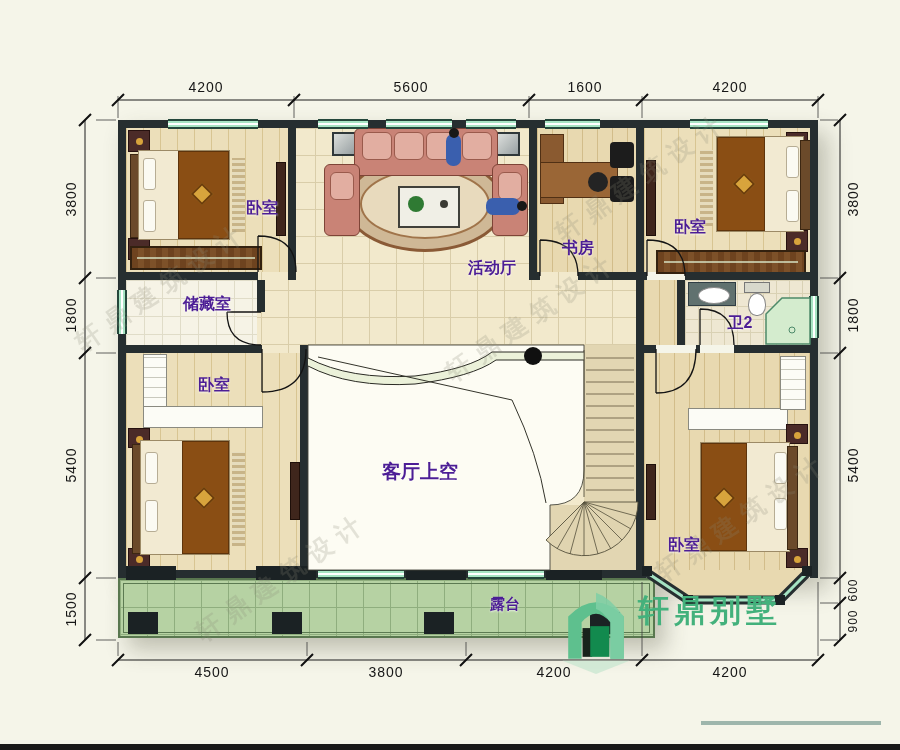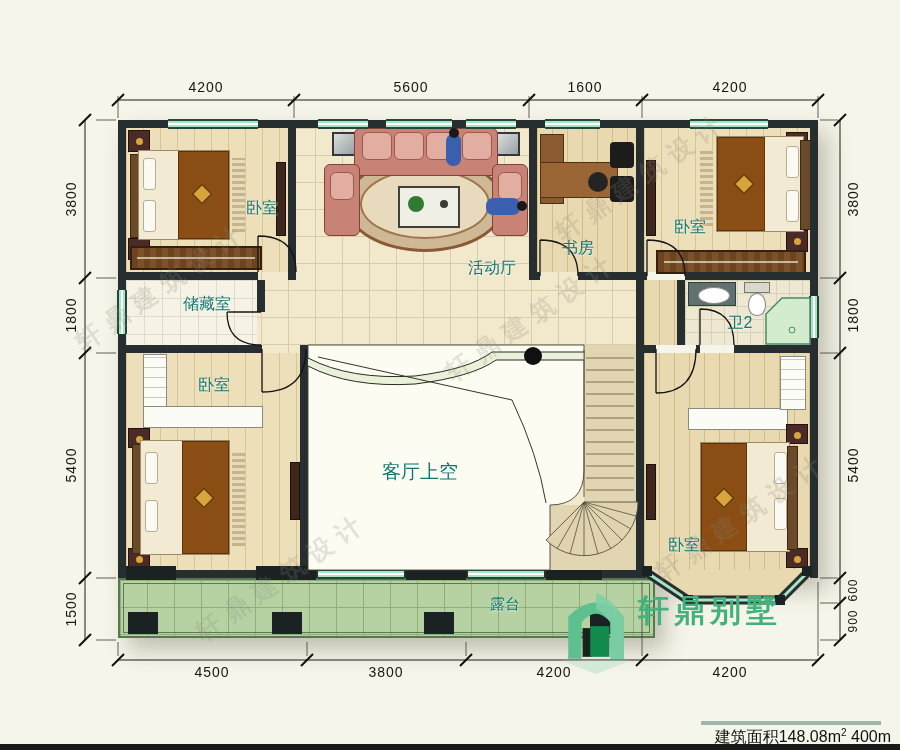--- a/index.html
+++ b/index.html
@@ -10,21 +10,21 @@
   .tile{background-color:#f2e9cc;background-image:linear-gradient(#d9cda9 1px,transparent 1px),linear-gradient(90deg,#d9cda9 1px,transparent 1px);background-size:27px 27px;}
   .wood{background-color:#ecdfba;background-image:linear-gradient(90deg,#d8c592 1px,transparent 1px);background-size:17px 100%;}
   .wood2{background-color:#e8d9b0;background-image:linear-gradient(90deg,#d2bd8a 1px,transparent 1px);background-size:15px 100%;}
   .stile{background-color:#f6f3e6;background-image:linear-gradient(#e0dcc8 1px,transparent 1px),linear-gradient(90deg,#e0dcc8 1px,transparent 1px);background-size:18px 18px;}
   .btile{background-color:#eee7d2;background-image:linear-gradient(#d9d1b4 1px,transparent 1px),linear-gradient(90deg,#d9d1b4 1px,transparent 1px);background-size:13px 13px;}
   .terr{background-color:#b6d2a3;background-image:linear-gradient(#8fae7e 1px,transparent 1px),linear-gradient(90deg,#8fae7e 1px,transparent 1px);background-size:27px 27px;border:2px solid #59774f;box-sizing:border-box;}
   .w{background:#262e30;}
   .pier{background:#1b2224;}
   .winh{height:10px;background:linear-gradient(180deg,#24473b 0 2px,#a7e4c3 2px 4px,#ffffff 4px 6px,#a7e4c3 6px 8px,#24473b 8px 10px);}
   .winv{width:10px;background:linear-gradient(90deg,#24473b 0 2px,#a7e4c3 2px 4px,#ffffff 4px 6px,#a7e4c3 6px 8px,#24473b 8px 10px);}
-  .rl{transform:translate(-50%,-50%);font-weight:400;font-size:16px;color:#0f766e;white-space:nowrap;text-shadow:0 1px 2px rgba(255,255,255,.75);}
+  .rl{transform:translate(-50%,-50%);font-weight:700;font-size:16px;color:#4c1d95;white-space:nowrap;text-shadow:0 1px 2px rgba(255,255,255,.75);}
   .dim{transform:translate(-50%,-50%);font-size:14px;color:#161616;white-space:nowrap;letter-spacing:1px;}
   .dimv{transform:translate(-50%,-50%) rotate(-90deg);}
   .wm{transform:rotate(-35deg);font-size:25px;font-weight:700;letter-spacing:9px;color:rgba(135,135,120,.22);white-space:nowrap;pointer-events:none;}
   .nst{width:22px;height:22px;background:#4b2b28;border:1px solid #26110f;box-sizing:border-box;}
   .nst:after{content:"";position:absolute;left:7px;top:7px;width:7px;height:7px;border-radius:50%;background:#d8a43c;}
   .mat{background:#f2ead2;border:1px solid #9c8a66;box-sizing:border-box;}
   .blk{background:#8a4e14;border:1px solid #5e340b;box-sizing:border-box;}
   .dia{width:16px;height:16px;background:#d8a43c;border:2px solid #6b3c0c;transform:rotate(45deg);box-sizing:border-box;}
   .pil{background:#fbfaf2;border:1px solid #b7ad94;border-radius:3px;}
   .wrd{background:repeating-linear-gradient(90deg,#6e431f 0 6px,#7d5129 6px 12px),#6e431f;border:2px solid #33210f;box-sizing:border-box;}
@@ -277,19 +277,16 @@
       <path d="M6,78 L6,34 Q35,4 64,34 L64,78 L50,78 L50,40 Q35,22 20,40 L20,78 Z" fill="#5ec08e"></path>
       <path d="M35,9 Q50,14 64,34 L64,78 L50,78 L50,40 Q42,28 35,26 Z" fill="#7fcfa6" opacity="0.85"></path>
       <rect x="21" y="46" width="10" height="30" fill="#18231c"></rect>
       <rect x="29" y="44" width="20" height="32" fill="#128a4e"></rect>
     </svg>
     <div style="position:absolute;left:78px;top:8px;font-size:31px;font-weight:700;letter-spacing:5px;color:#43b17c;white-space:nowrap;">轩鼎别墅</div>
   </div>
 
   <div class="a" style="left:668px;top:684px;width:225px;height:62px;">
     <div style="position:absolute;right:12px;top:37px;width:180px;height:4px;background:#9eb6ac;"></div>
-    <div style="position:absolute;right:2px;top:43px;font-size:16px;color:#111;white-space:nowrap;">
-      <span>建筑面积148.08m</span><sup style="font-size:10px;">2</sup><span> 400m</span>
-    </div>
   </div>
 
   <div class="a" style="left:0;top:744px;width:900px;height:6px;background:#191919;"></div>
 </div>
 
 </body></html>

